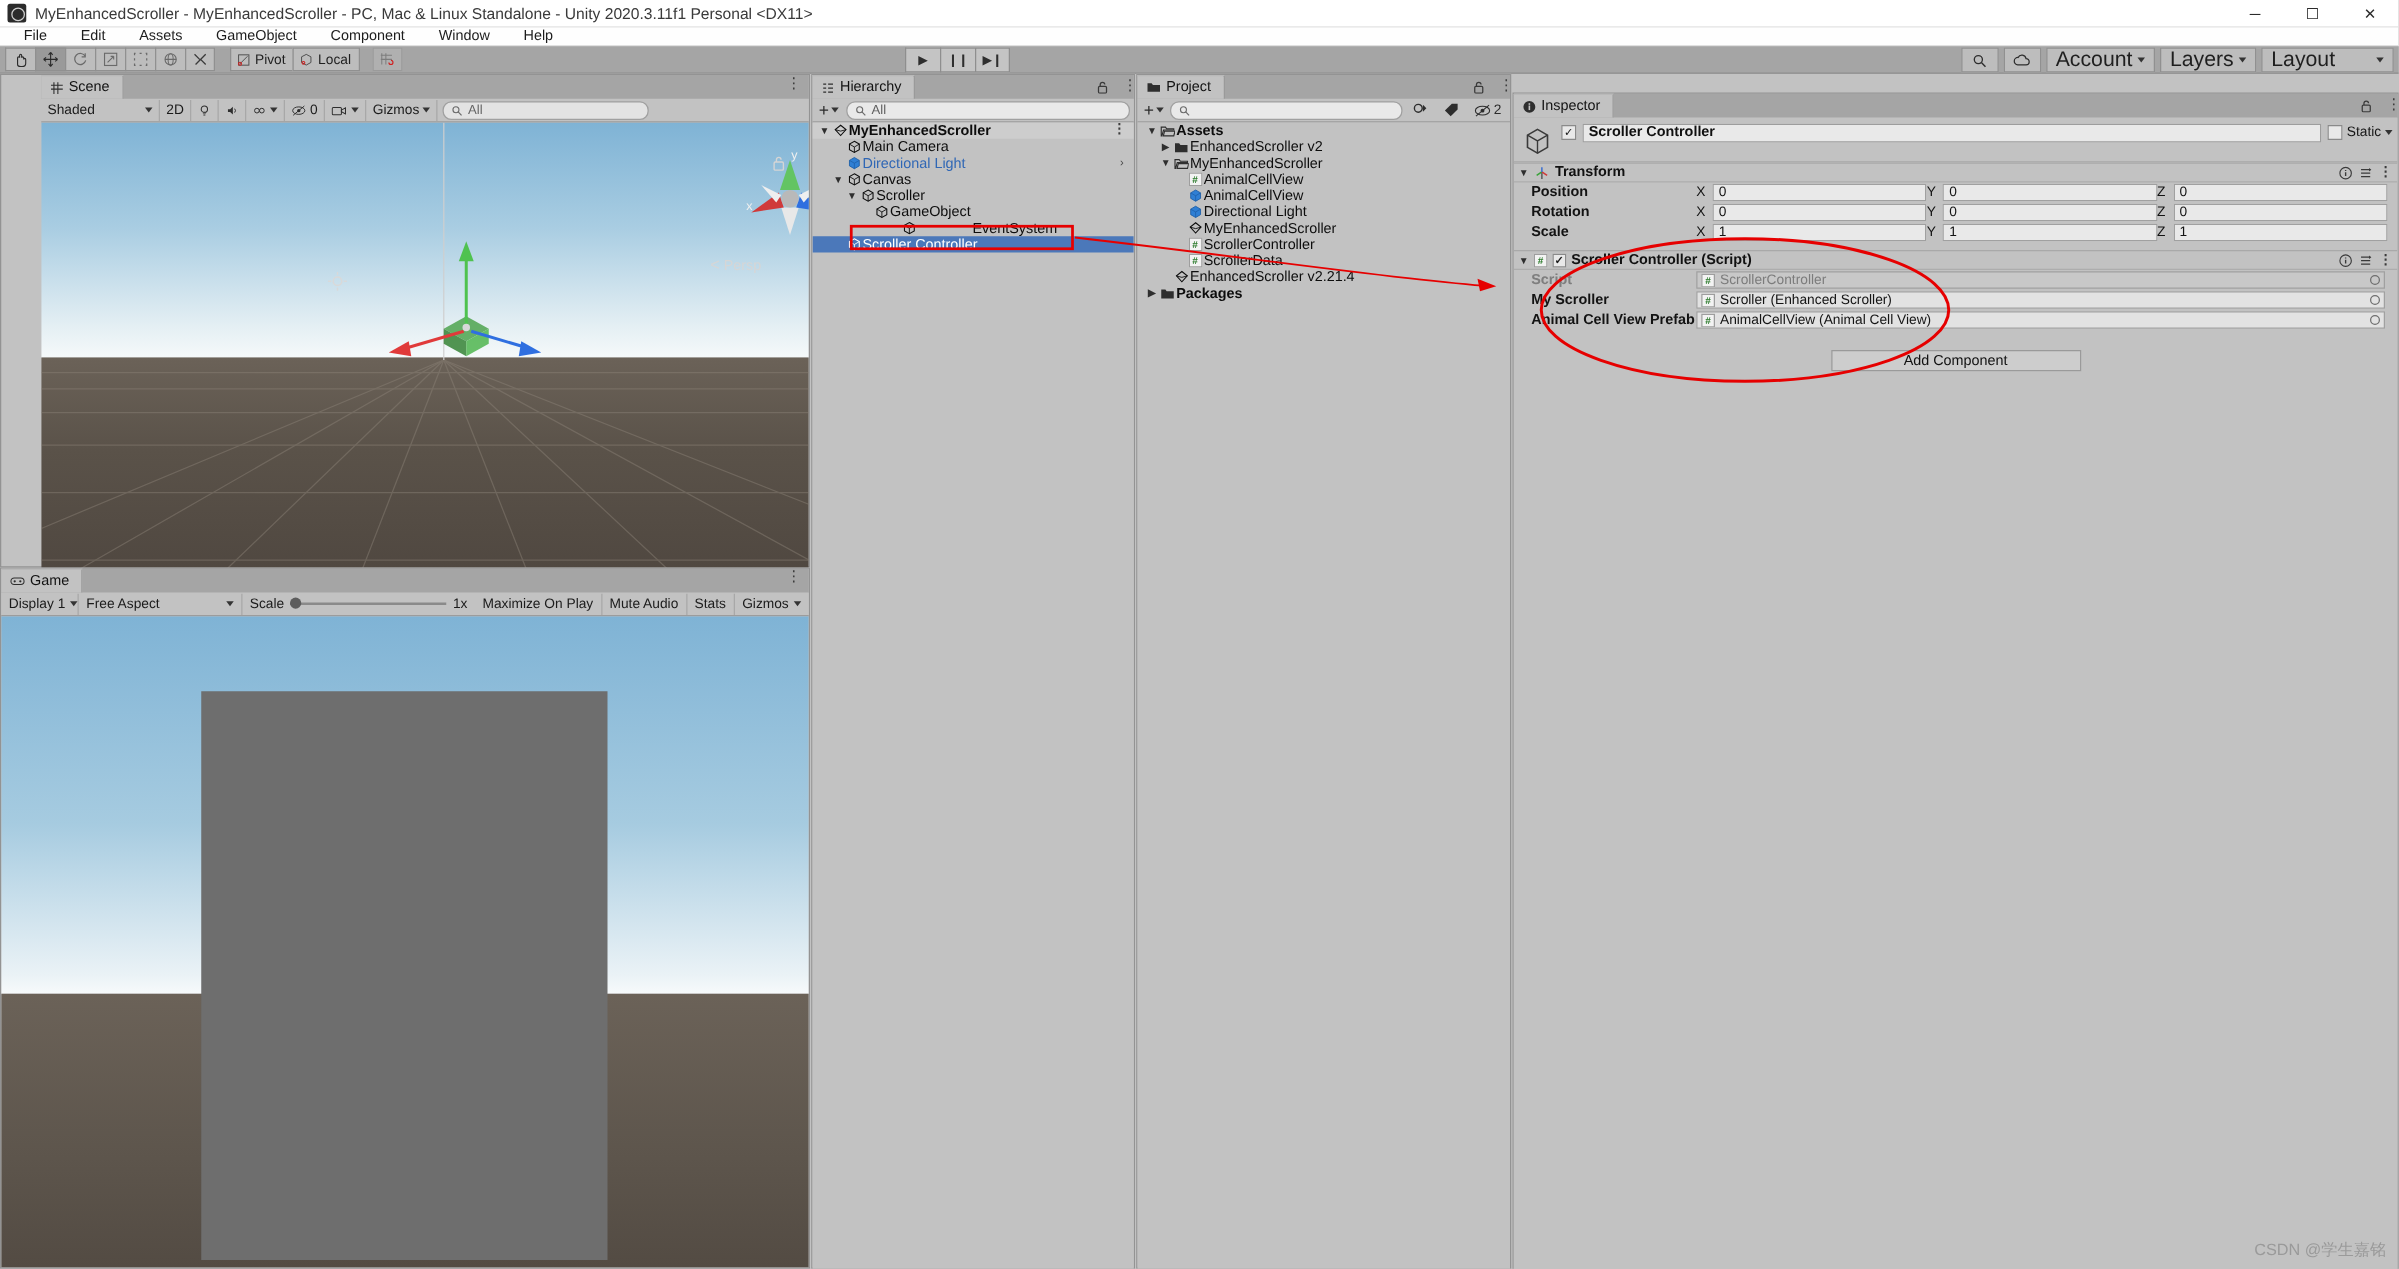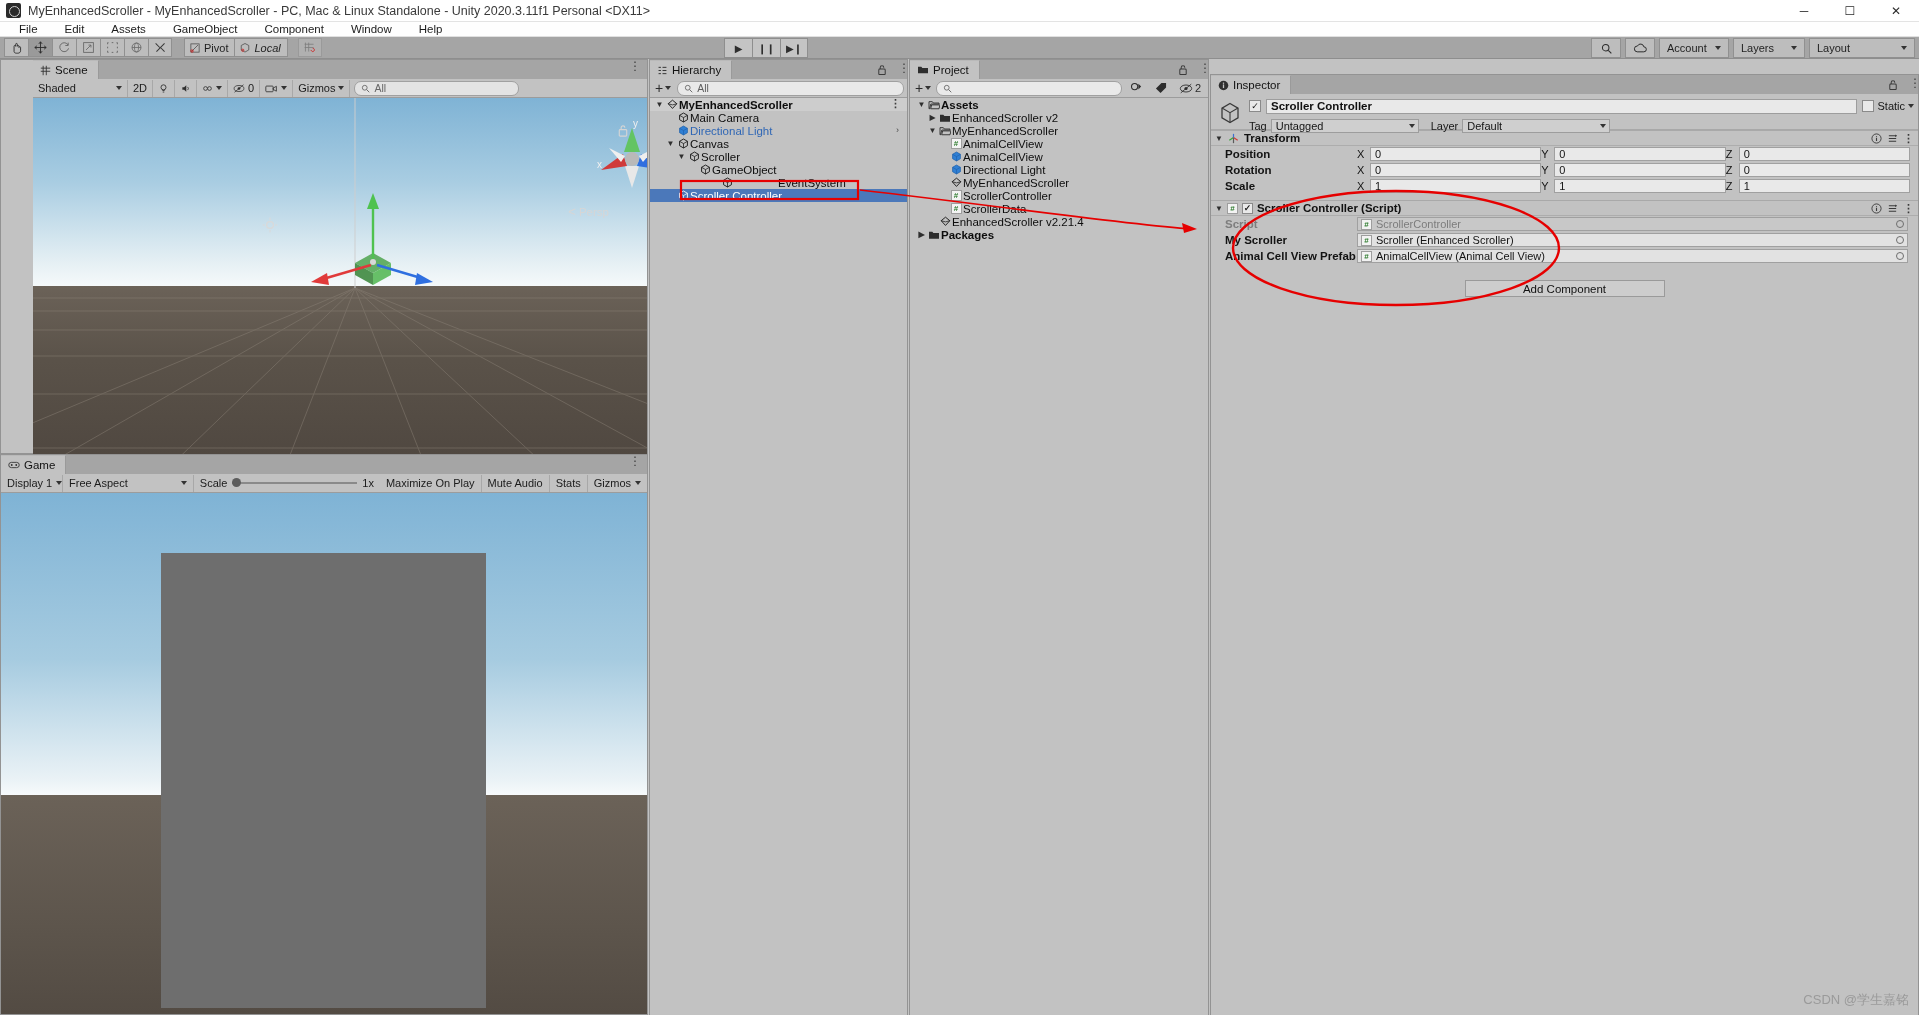--- a/index.html
+++ b/index.html
@@ -54,40 +54,40 @@
     font-size:11px; color:#2f2f2f;
   }
   .tb-btn:last-child { border-right:1px solid #909090; }
   .tb-btn.active { background:#9a9a9a; }
   .tb-btn svg { display:block; }
   .tb-wide {
     height:19px; background:#bdbdbd; border:1px solid #909090; border-right:none;
     display:flex; align-items:center; padding:0 6px 0 4px; gap:3px;
     font-size:11px; color:#1f1f1f; white-space:nowrap;
   }
-  .tb-wide:last-child { border-right:1px solid #909090;font-style:italic; }
+  .tb-wide:last-child { border-right:1px solid #909090; }
   .tb-grid {
     width:24px; height:19px; background:#b0b0b0; border:1px solid #9a9a9a;
     display:flex; align-items:center; justify-content:center; margin-left:10px;
     color:#7a7a7a;
   }
   .play-group {
     position:absolute; left:724px; top:38px; height:20px; display:flex;
   }
   .play-btn {
     width:28px; height:20px; background:#c4c4c4; border:1px solid #8e8e8e; border-right:none;
     display:flex; align-items:center; justify-content:center; color:#2e2e2e; font-size:10px;
   }
   .play-btn:last-child { border-right:1px solid #8e8e8e; }
 
   .tb-right { position:absolute; right:4px; top:38px; height:20px; display:flex; align-items:center; gap:4px; }
   .tb-rbtn {
     height:20px; background:#bdbdbd; border:1px solid #909090;
     display:flex; align-items:center; justify-content:center; padding:0 7px;
-    font-size:11px; color:#1f1f1f; gap:4px;
+    font-size:17px; color:#1f1f1f; gap:4px;
   }
   .tb-rbtn.iconbtn { width:30px; padding:0; }
   .tb-dropdown { min-width:78px; justify-content:space-between; }
   .caret { width:0;height:0;border-left:3.5px solid transparent;border-right:3.5px solid transparent;border-top:4px solid #333; }
 
   
   .panel { position:absolute; background:#c2c2c2; border:1px solid #939393; }
   .panel-tabs { height:19px; background:#a5a5a5; display:flex; align-items:flex-end; position:relative; }
   .ptab {
     height:19px; background:#c2c2c2; display:flex; align-items:center; gap:4px;
@@ -857,32 +857,20 @@
           <div class="namerow">
             <div class="chk">✓</div>
             <div class="nameinput">
               <span>Scroller Controller</span>
             </div>
             <div class="static-box">
               <span class="chk"></span>
               <span>Static</span>
               <span class="caret"></span>
             </div>
-          </div>
-          <div class="tagrow">
-            <span>Tag</span>
-            <span class="dd" style="width:148px">
-              <span>Untagged</span>
-              <span class="caret"></span>
-            </span>
-            <span style="margin-left:8px">Layer</span>
-            <span class="dd" style="width:148px">
-              <span>Default</span>
-              <span class="caret"></span>
-            </span>
           </div>
         </div>
       </div>
 
       <div class="comp-header">
         <span style="font-size:8px;color:#2e2e2e">▼</span>
         <svg width="13" height="13" viewBox="0 0 14 14">
           <path d="M7 12V6" stroke="#5a5a5a" stroke-width="1.3"></path>
             <path d="M7 6L2.5 9" stroke="#3aa33a" stroke-width="1.3"></path>
             <path d="M7 6l4.5 3" stroke="#d03a3a" stroke-width="1.3"></path>

